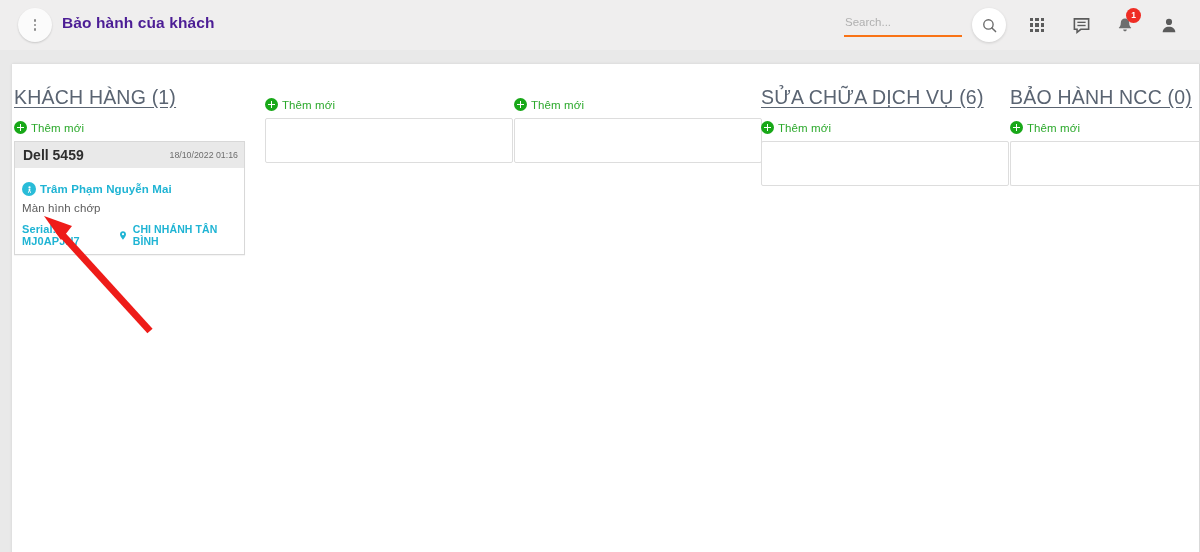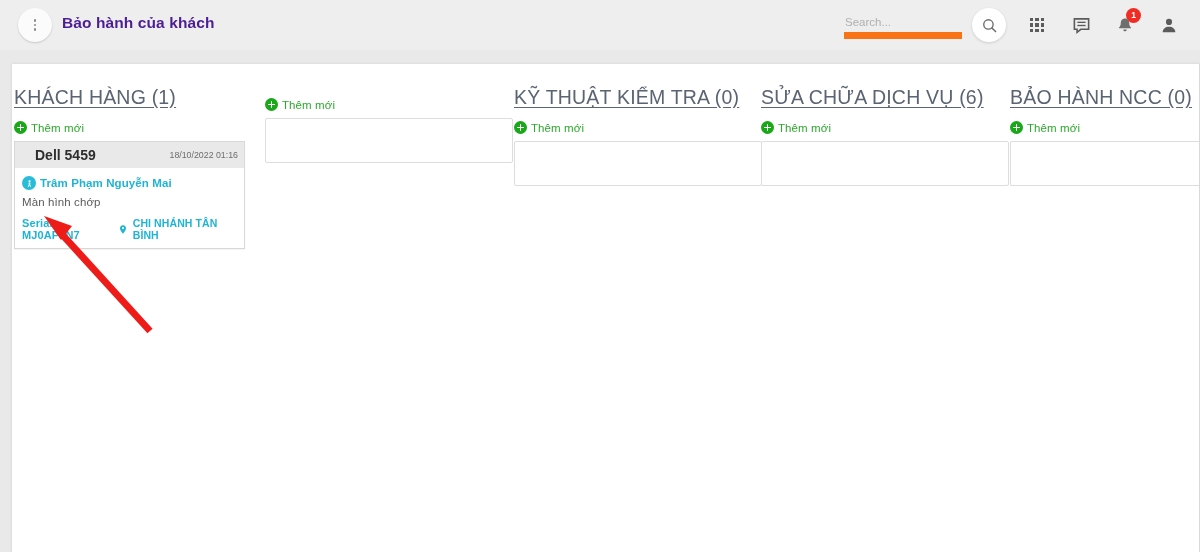--- a/index.html
+++ b/index.html
@@ -64,21 +64,21 @@
   .search-wrap {
     position: relative;
     width: 118px;
     height: 26px;
     margin-right: 10px;
   }
   .search-input {
     width: 118px;
     height: 24px;
     border: none;
-    border-bottom: 7px solid #f97316;
+    border-bottom: 2px solid #f97316;
     background: transparent;
     font-family: "Liberation Sans", sans-serif;
     font-size: 11.5px;
     color: #7a7a7a;
     outline: none;
     padding: 0 1px 3px 1px;
   }
   .search-input::placeholder { color: #b0b0b0; }
 
   .search-fab {
@@ -207,33 +207,33 @@
     border: 1px solid #d8d8d8;
     background: #ffffff;
     box-shadow: 0 1px 1px rgba(0,0,0,0.04);
   }
   .card-head {
     background: #e9e9e9;
     height: 26px;
     display: flex;
     align-items: center;
     justify-content: space-between;
-    padding: 0 6px 0 20px;
+    padding: 0 6px 0 8px;
   }
   .card-title {
     font-size: 14px;
     font-weight: bold;
     color: #2e2e2e;
   }
   .card-time {
     font-size: 8.8px;
     color: #6d6d6d;
     white-space: nowrap;
   }
-  .card-body { padding: 8px 8px 7px 7px; }
+  .card-body { padding: 14px 8px 7px 7px; }
   .card-user {
     display: flex;
     align-items: center;
     gap: 4px;
   }
   .user-dot {
     width: 14px; height: 14px;
     border-radius: 50%;
     background: #29bcd8;
     display: flex; align-items: center; justify-content: center;
@@ -405,21 +405,20 @@
 
       <div class="column col-1">
         <div class="add-new">
           <span class="plus-circle"></span>
           <span class="add-new-label">Thêm mới</span>
         </div>
         <div class="dropzone"></div>
       </div>
 
       <div class="column col-2">
-        <div class="col-title">KỸ THUẬT KIỂM TRA (0)</div>
         <div class="add-new">
           <span class="plus-circle"></span>
           <span class="add-new-label">Thêm mới</span>
         </div>
         <div class="dropzone"></div>
       </div>
 
       <div class="column col-3">
         <div class="col-title">SỬA CHỮA DỊCH VỤ (6)</div>
         <div class="add-new">

